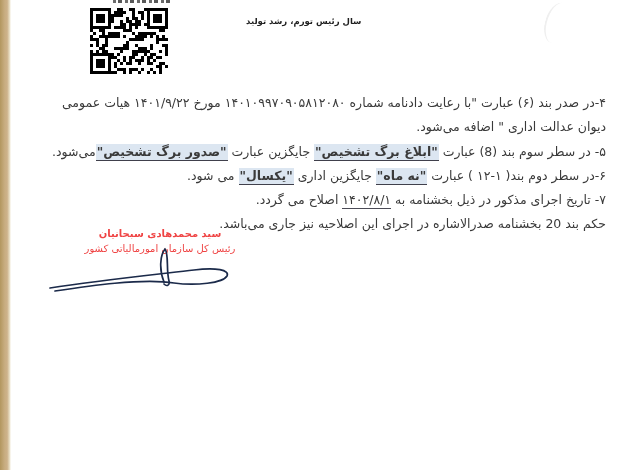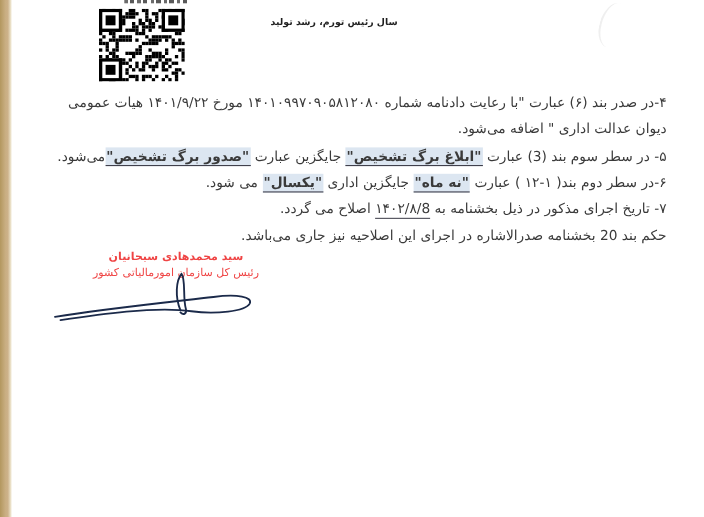--- a/index.html
+++ b/index.html
@@ -28,21 +28,21 @@
   }
   .qr{
     position:absolute;left:90px;top:8px;width:78px;height:66px;display:block;
   }
   .slogan{
     position:absolute;left:246px;top:16px;
     direction:rtl;font-size:8.5px;font-weight:bold;color:#1f1f1f;
     white-space:nowrap;letter-spacing:.1px;
   }
   .body-text{
-    position:absolute;right:34px;top:81px;width:548px;
+    position:absolute;right:34px;top:91px;width:548px;
     direction:rtl;text-align:right;
     font-size:12.5px;line-height:24.3px;color:var(--text);
   }
   .body-text .line{white-space:nowrap;}
   .body-text .hl{
     font-weight:bold;
     background:var(--highlight);
     border-bottom:1px solid #40404c;
     padding:0 1px 1px 1px;
   }
@@ -335,23 +335,23 @@
       <rect x="3" y="48" width="15" height="15" fill="#fff"></rect>
       <rect x="6" y="51" width="9" height="9" fill="#000"></rect>
     </g>
   </svg>
 
 <div class="slogan">سال رئیس تورم، رشد تولید</div>
 
 <div class="body-text">
     <div class="line"><span class="n">۴-در صدر بند (۶) عبارت "با رعایت دادنامه شماره ۱۴۰۱۰۹۹۷۰۹۰۵۸۱۲۰۸۰ مورخ ۱۴۰۱/۹/۲۲ هیات عمومی</span></div>
     <div class="line"><span class="n">دیوان عدالت اداری " اضافه می‌شود.</span></div>
-    <div class="line"><span class="n">۵- در سطر سوم بند (3) عبارت </span><span class="hl">"ابلاغ برگ تشخیص"</span><span class="n"> جایگزین عبارت  </span><span class="hl">"صدور برگ تشخیص"</span><span class="n">می‌شود.</span></div>
+    <div class="line"><span class="n">۵- در سطر سوم بند (8) عبارت </span><span class="hl">"ابلاغ برگ تشخیص"</span><span class="n"> جایگزین عبارت  </span><span class="hl">"صدور برگ تشخیص"</span><span class="n">می‌شود.</span></div>
     <div class="line"><span class="n">۶-در سطر دوم بند( ۱-۱۲ ) عبارت </span><span class="hl">"نه ماه"</span><span class="n"> جایگزین اداری </span><span class="hl">"یکسال"</span><span class="n"> می شود.</span></div>
-    <div class="line"><span class="n">۷- تاریخ اجرای مذکور در ذیل بخشنامه به </span><span class="u">۱۴۰۲/۸/8</span><span class="n"> اصلاح می گردد.</span></div>
+    <div class="line"><span class="n">۷- تاریخ اجرای مذکور در ذیل بخشنامه به </span><span class="u">۱۴۰۲/۸/۱</span><span class="n"> اصلاح می گردد.</span></div>
     <div class="line"><span class="n">حکم بند 20 بخشنامه صدرالاشاره در اجرای این اصلاحیه نیز جاری می‌باشد.</span></div>
   </div>
 
 <div class="signature-block">
   <div class="signature-name">سید محمدهادی سبحانیان</div>
   <div class="signature-title">رئیس کل سازمان امورمالیاتی کشور</div>
 </div>
 
 <svg class="signature-scribble" xmlns="http://www.w3.org/2000/svg" viewBox="0 0 198 60">
   <g fill="none" stroke="var(--ink)" stroke-width="1.7" stroke-linecap="round">

